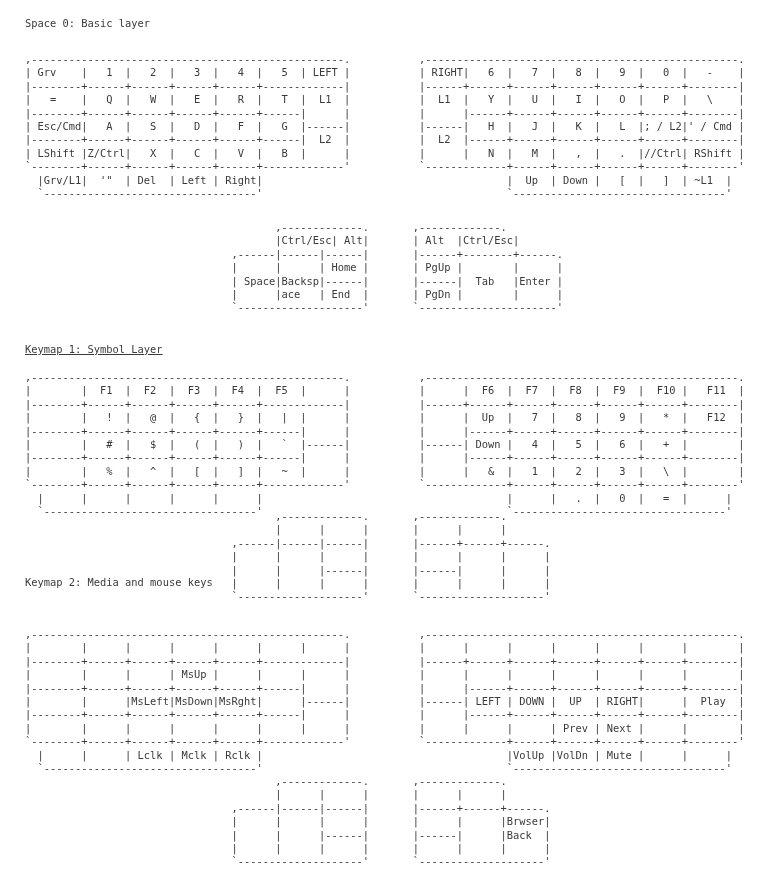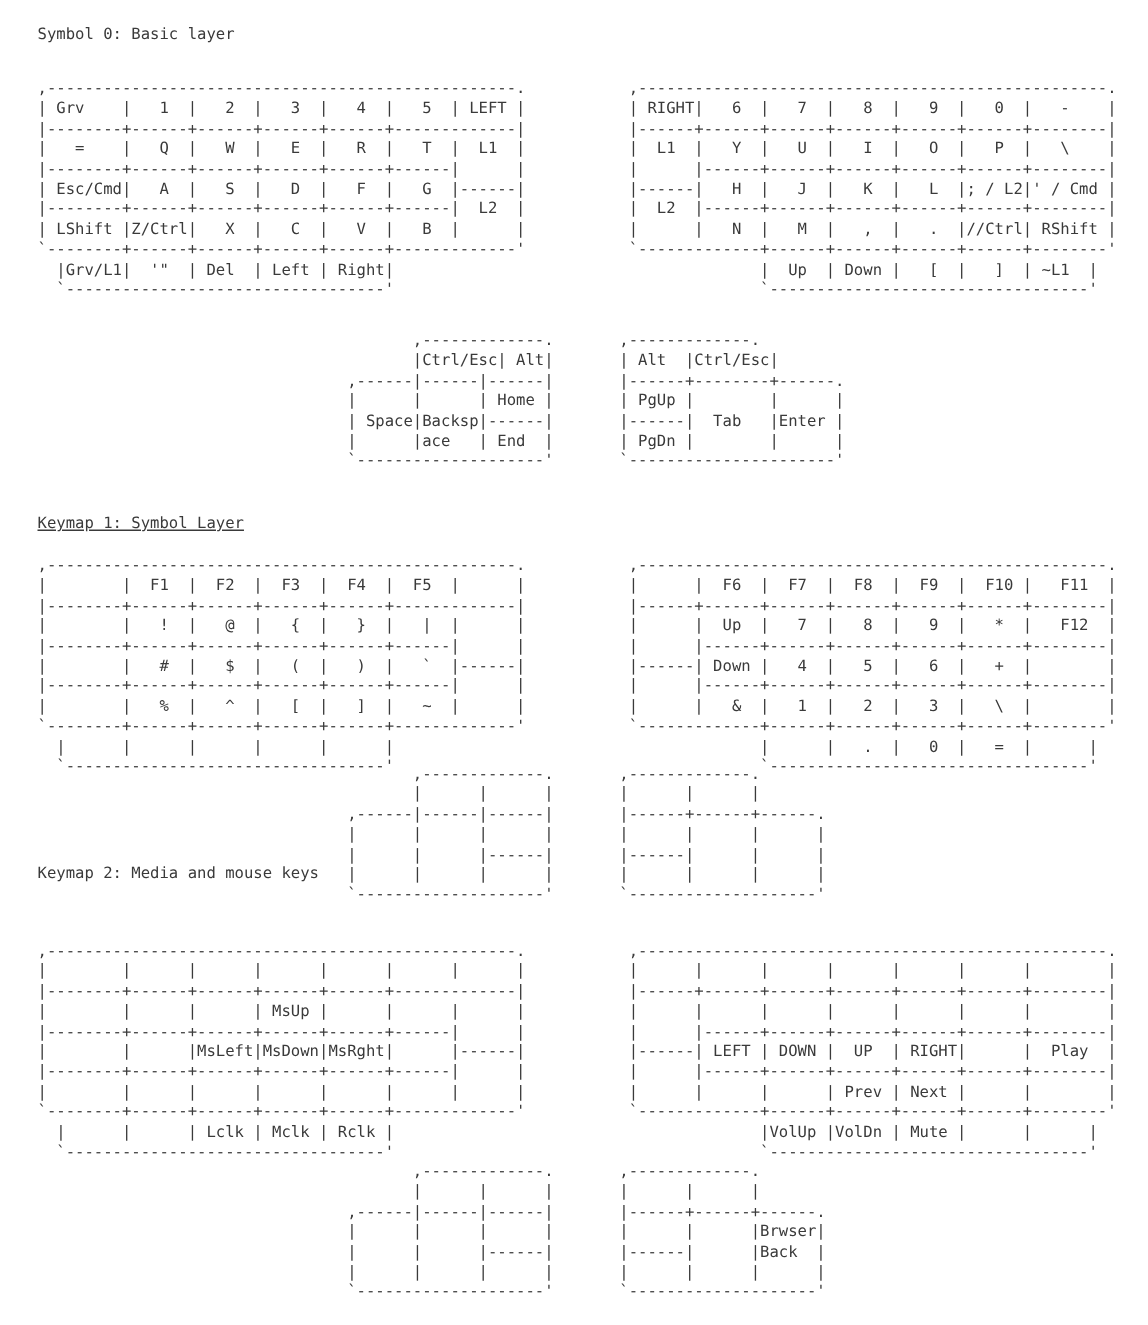--- a/index.html
+++ b/index.html
@@ -32,21 +32,21 @@
   .h1 { top: 510px; }
   .t2 { top: 576px; }
   .m2 { top: 628px; }
   .h2 { top: 775px; }
 </style>
 </head>
 <body>
 
 <div class="page">
 
-  <div class="km-title t0">Symbol 0: Basic layer</div>
+  <div class="km-title t0">Space 0: Basic layer</div>
   <pre class="ascii-art m0">,--------------------------------------------------.           ,--------------------------------------------------.
 | Grv    |   1  |   2  |   3  |   4  |   5  | LEFT |           | RIGHT|   6  |   7  |   8  |   9  |   0  |   -    |
 |--------+------+------+------+------+-------------|           |------+------+------+------+------+------+--------|
 |   =    |   Q  |   W  |   E  |   R  |   T  |  L1  |           |  L1  |   Y  |   U  |   I  |   O  |   P  |   \    |
 |--------+------+------+------+------+------|      |           |      |------+------+------+------+------+--------|
 | Esc/Cmd|   A  |   S  |   D  |   F  |   G  |------|           |------|   H  |   J  |   K  |   L  |; / L2|' / Cmd |
 |--------+------+------+------+------+------|  L2  |           |  L2  |------+------+------+------+------+--------|
 | LShift |Z/Ctrl|   X  |   C  |   V  |   B  |      |           |      |   N  |   M  |   ,  |   .  |//Ctrl| RShift |
 `--------+------+------+------+------+-------------'           `-------------+------+------+------+------+--------'
   |Grv/L1|  '"  | Del  | Left | Right|                                       |  Up  | Down |   [  |   ]  | ~L1  |

